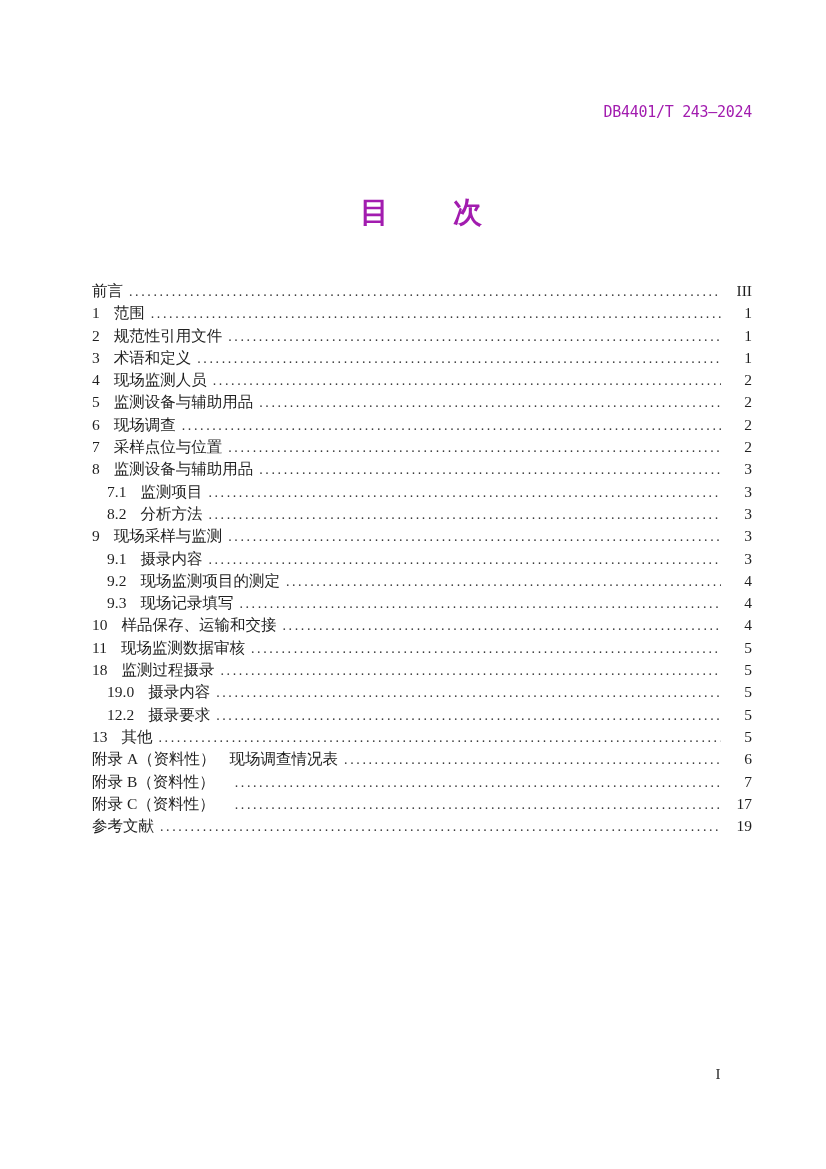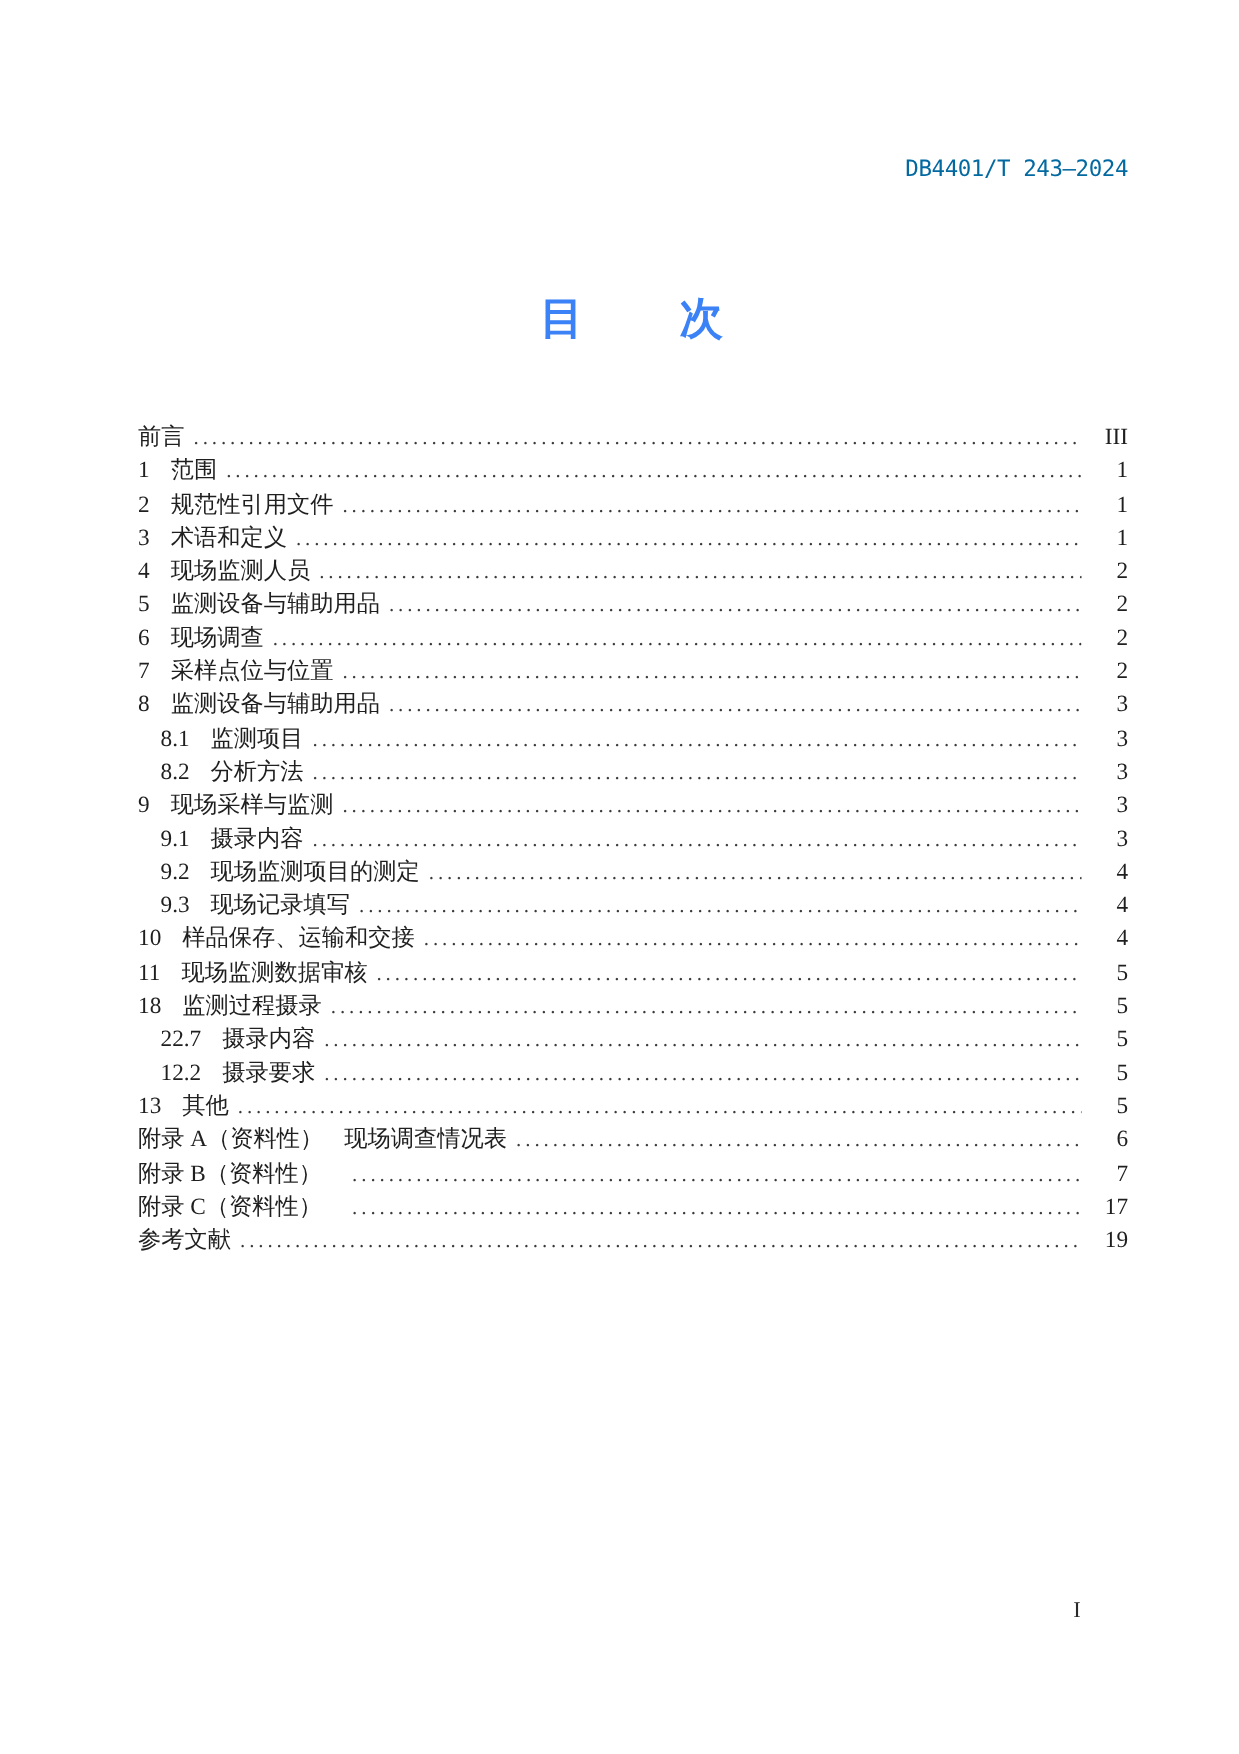--- a/index.html
+++ b/index.html
@@ -10,30 +10,30 @@
     overflow: hidden;
     font-family: "Liberation Serif", "DejaVu Serif", serif;
     color: #1f1f1f;
   }
   .std-number {
     position: absolute;
     top: 103px; right: 74px;
     font-family: "DejaVu Sans Mono", "Liberation Mono", monospace;
     font-size: 15px;
     letter-spacing: -0.3px;
-    color: #0369a1;
+    color: #a21caf;
   }
   .doc-title {
     position: absolute;
     top: 193px; left: 92px; right: 74px;
     text-align: center;
     font-size: 29px;
     font-weight: bold;
     letter-spacing: 2px;
-    color: #3b82f6;
+    color: #a21caf;
     white-space: pre;
   }
   .toc {
     position: absolute;
     top: 281px; left: 92px; right: 74px;
   }
   .row {
     display: flex;
     align-items: baseline;
     height: 22.3px;
@@ -122,21 +122,21 @@
       <span class="leader">...........................................................................................................................................................</span>
       <span class="pagenum">2</span>
   </div>
   <div class="row">
     <span class="num">8</span>
       <span class="label">监测设备与辅助用品</span>
       <span class="leader">...........................................................................................................................................................</span>
       <span class="pagenum">3</span>
   </div>
   <div class="row sub">
-    <span class="num">8.1</span>
+    <span class="num">7.1</span>
       <span class="label">监测项目</span>
       <span class="leader">...........................................................................................................................................................</span>
       <span class="pagenum">3</span>
   </div>
   <div class="row sub">
     <span class="num">8.2</span>
       <span class="label">分析方法</span>
       <span class="leader">...........................................................................................................................................................</span>
       <span class="pagenum">3</span>
   </div>
@@ -176,21 +176,21 @@
       <span class="leader">...........................................................................................................................................................</span>
       <span class="pagenum">5</span>
   </div>
   <div class="row">
     <span class="num">18</span>
       <span class="label">监测过程摄录</span>
       <span class="leader">...........................................................................................................................................................</span>
       <span class="pagenum">5</span>
   </div>
   <div class="row sub">
-    <span class="num">22.7</span>
+    <span class="num">19.0</span>
       <span class="label">摄录内容</span>
       <span class="leader">...........................................................................................................................................................</span>
       <span class="pagenum">5</span>
   </div>
   <div class="row sub">
     <span class="num">12.2</span>
       <span class="label">摄录要求</span>
       <span class="leader">...........................................................................................................................................................</span>
       <span class="pagenum">5</span>
   </div>

